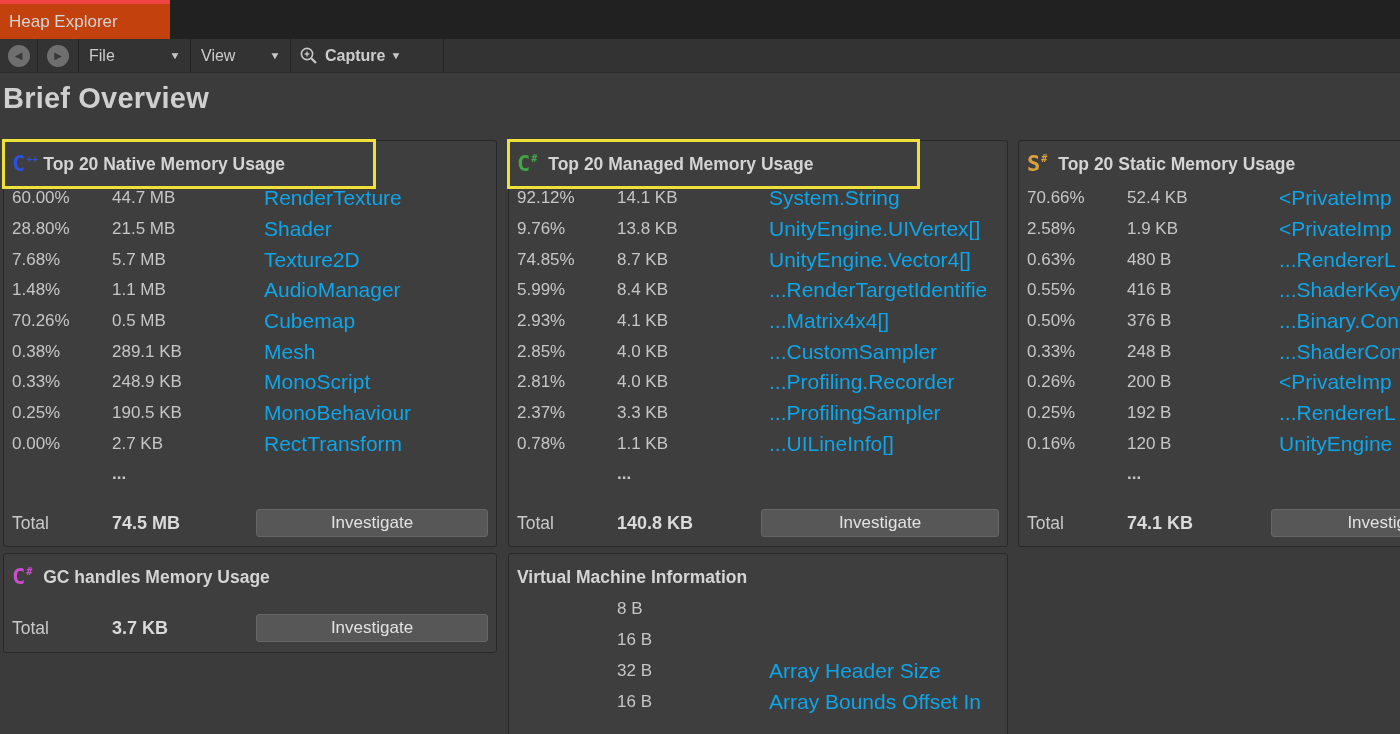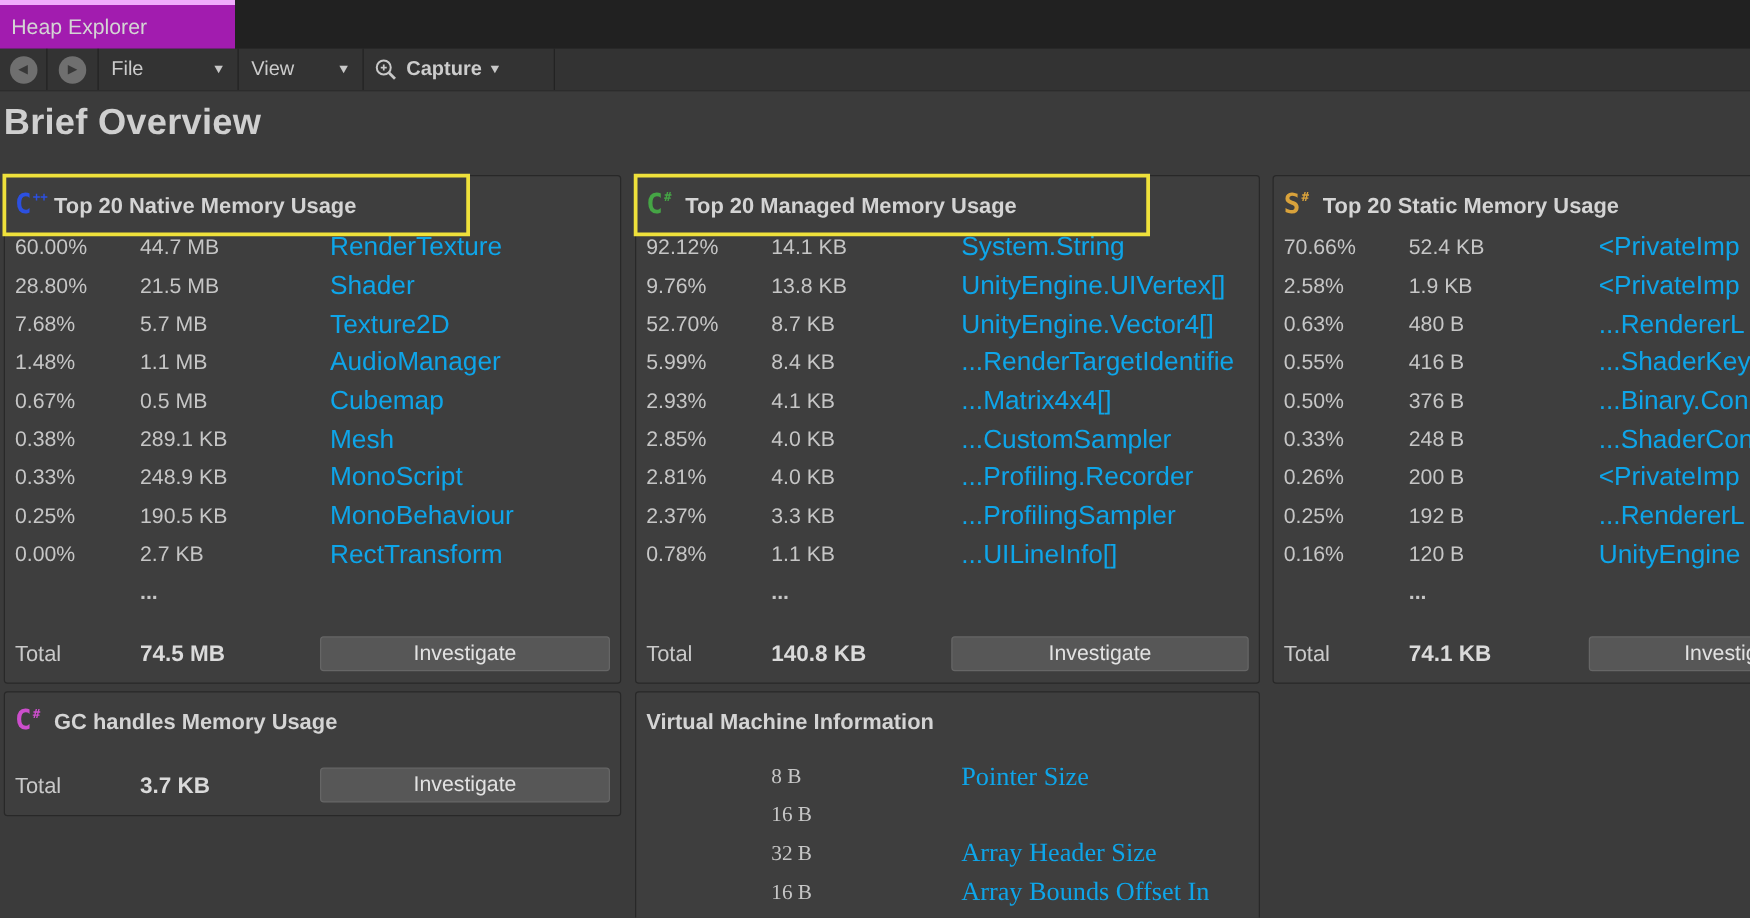--- a/index.html
+++ b/index.html
@@ -5,22 +5,22 @@
   html,body{margin:0;padding:0;}
   body{
     width:1400px;height:734px;overflow:hidden;position:relative;
     background:#3b3b3b;
     font-family:"Liberation Sans","DejaVu Sans",sans-serif;
     -webkit-font-smoothing:antialiased;
   }
   
   .tabstrip{position:absolute;left:0;top:0;width:1400px;height:39px;background:#212121;}
   .tab{
-    position:absolute;left:0;top:0;width:188px;height:39px;box-sizing:border-box;
-    background:#a21caf;border-top:4px solid #f0abfc;
+    position:absolute;left:0;top:0;width:170px;height:39px;box-sizing:border-box;
+    background:#c2410c;border-top:4px solid #ef4444;
     color:#d4d4d4;font-size:17px;display:flex;align-items:center;padding-left:9px;
   }
   
   .toolbar{
     position:absolute;left:0;top:39px;width:1400px;height:34px;background:#333333;
     display:flex;align-items:stretch;border-bottom:1px solid #2c2c2c;box-sizing:border-box;
   }
   .tb-btn{
     display:flex;align-items:center;box-sizing:border-box;
     border-right:1px solid #232323;color:#cccccc;font-size:16px;cursor:default;
@@ -86,21 +86,21 @@
   }
   .total-label{color:#c9c9c9;font-size:17.5px;}
   .total-value{color:#dadada;font-size:18px;font-weight:bold;}
   .investigate-btn{
     height:28px;margin-left:-8px;box-sizing:border-box;
     background:#575757;border:1px solid #666666;border-radius:3px;
     color:#e2e2e2;font-size:17px;font-family:inherit;
     display:flex;align-items:center;justify-content:center;cursor:default;
   }
   
-  .vm-rows{margin-top:12px;font-family:Liberation Serif, serif;}
+  .vm-rows{margin-top:0;}
   .vm-rows .mem-row{height:30.8px;}
   .gc-total{bottom:8px;}
 </style>
 </head>
 <body>
 
 <div class="tabstrip">
   <div class="tab">
     <span>Heap Explorer</span>
   </div>
@@ -166,21 +166,21 @@
         <span class="cell name">Texture2D</span>
       </div>
 
       <div class="mem-row">
         <span class="cell pct">1.48%</span>
         <span class="cell size">1.1 MB</span>
         <span class="cell name">AudioManager</span>
       </div>
 
       <div class="mem-row">
-        <span class="cell pct">0.67%</span>
+        <span class="cell pct">70.26%</span>
         <span class="cell size">0.5 MB</span>
         <span class="cell name">Cubemap</span>
       </div>
 
       <div class="mem-row">
         <span class="cell pct">0.38%</span>
         <span class="cell size">289.1 KB</span>
         <span class="cell name">Mesh</span>
       </div>
 
@@ -229,21 +229,21 @@
         <span class="cell name">System.String</span>
       </div>
 
       <div class="mem-row">
         <span class="cell pct">9.76%</span>
         <span class="cell size">13.8 KB</span>
         <span class="cell name">UnityEngine.UIVertex[]</span>
       </div>
 
       <div class="mem-row">
-        <span class="cell pct">52.70%</span>
+        <span class="cell pct">74.85%</span>
         <span class="cell size">8.7 KB</span>
         <span class="cell name">UnityEngine.Vector4[]</span>
       </div>
 
       <div class="mem-row">
         <span class="cell pct">5.99%</span>
         <span class="cell size">8.4 KB</span>
         <span class="cell name">...RenderTargetIdentifie</span>
       </div>
 
@@ -378,21 +378,20 @@
 
 <div class="panel" id="panel-vm">
   <div class="panel-header">
     <span>Virtual Machine Information</span>
   </div>
   <div class="rows vm-rows">
 
       <div class="mem-row">
         <span class="cell pct"></span>
         <span class="cell size">8 B</span>
-        <span class="cell name">Pointer Size</span>
       </div>
 
       <div class="mem-row">
         <span class="cell pct"></span>
         <span class="cell size">16 B</span>
       </div>
 
       <div class="mem-row">
         <span class="cell pct"></span>
         <span class="cell size">32 B</span>

